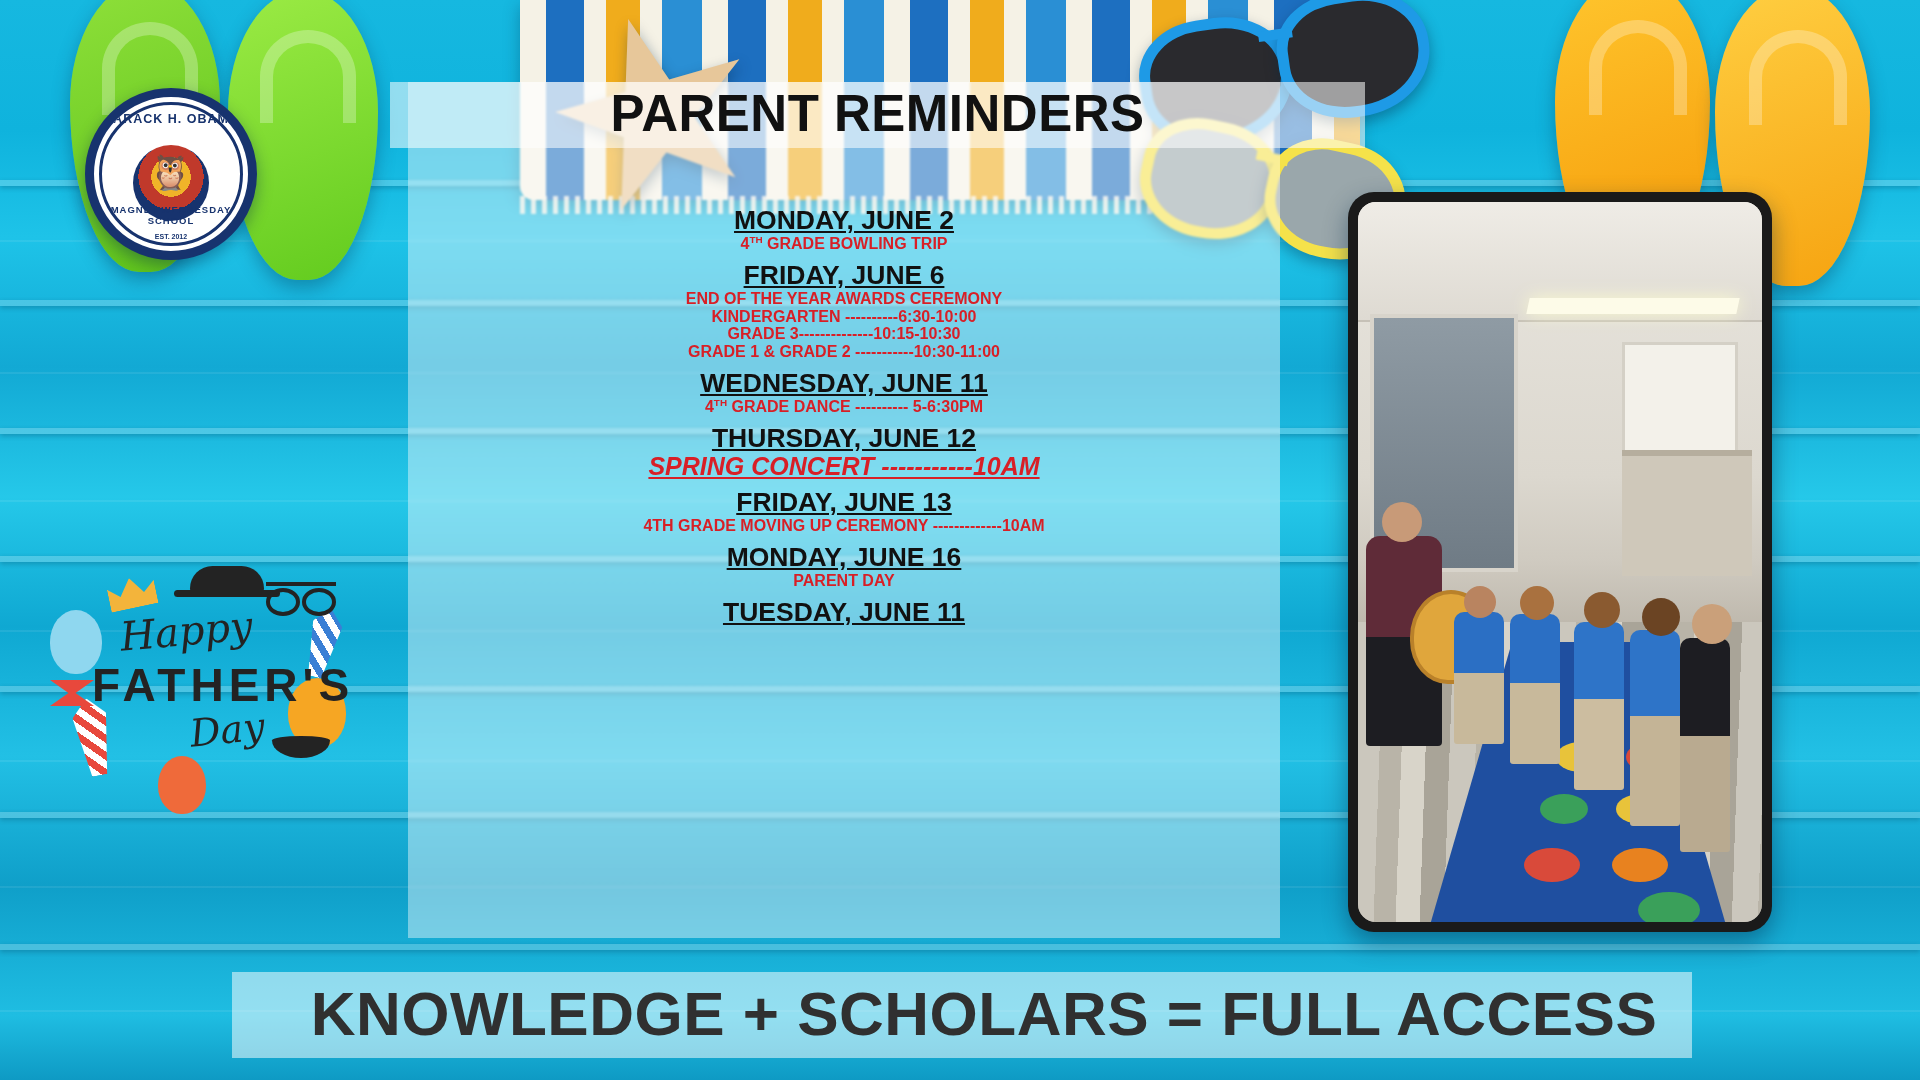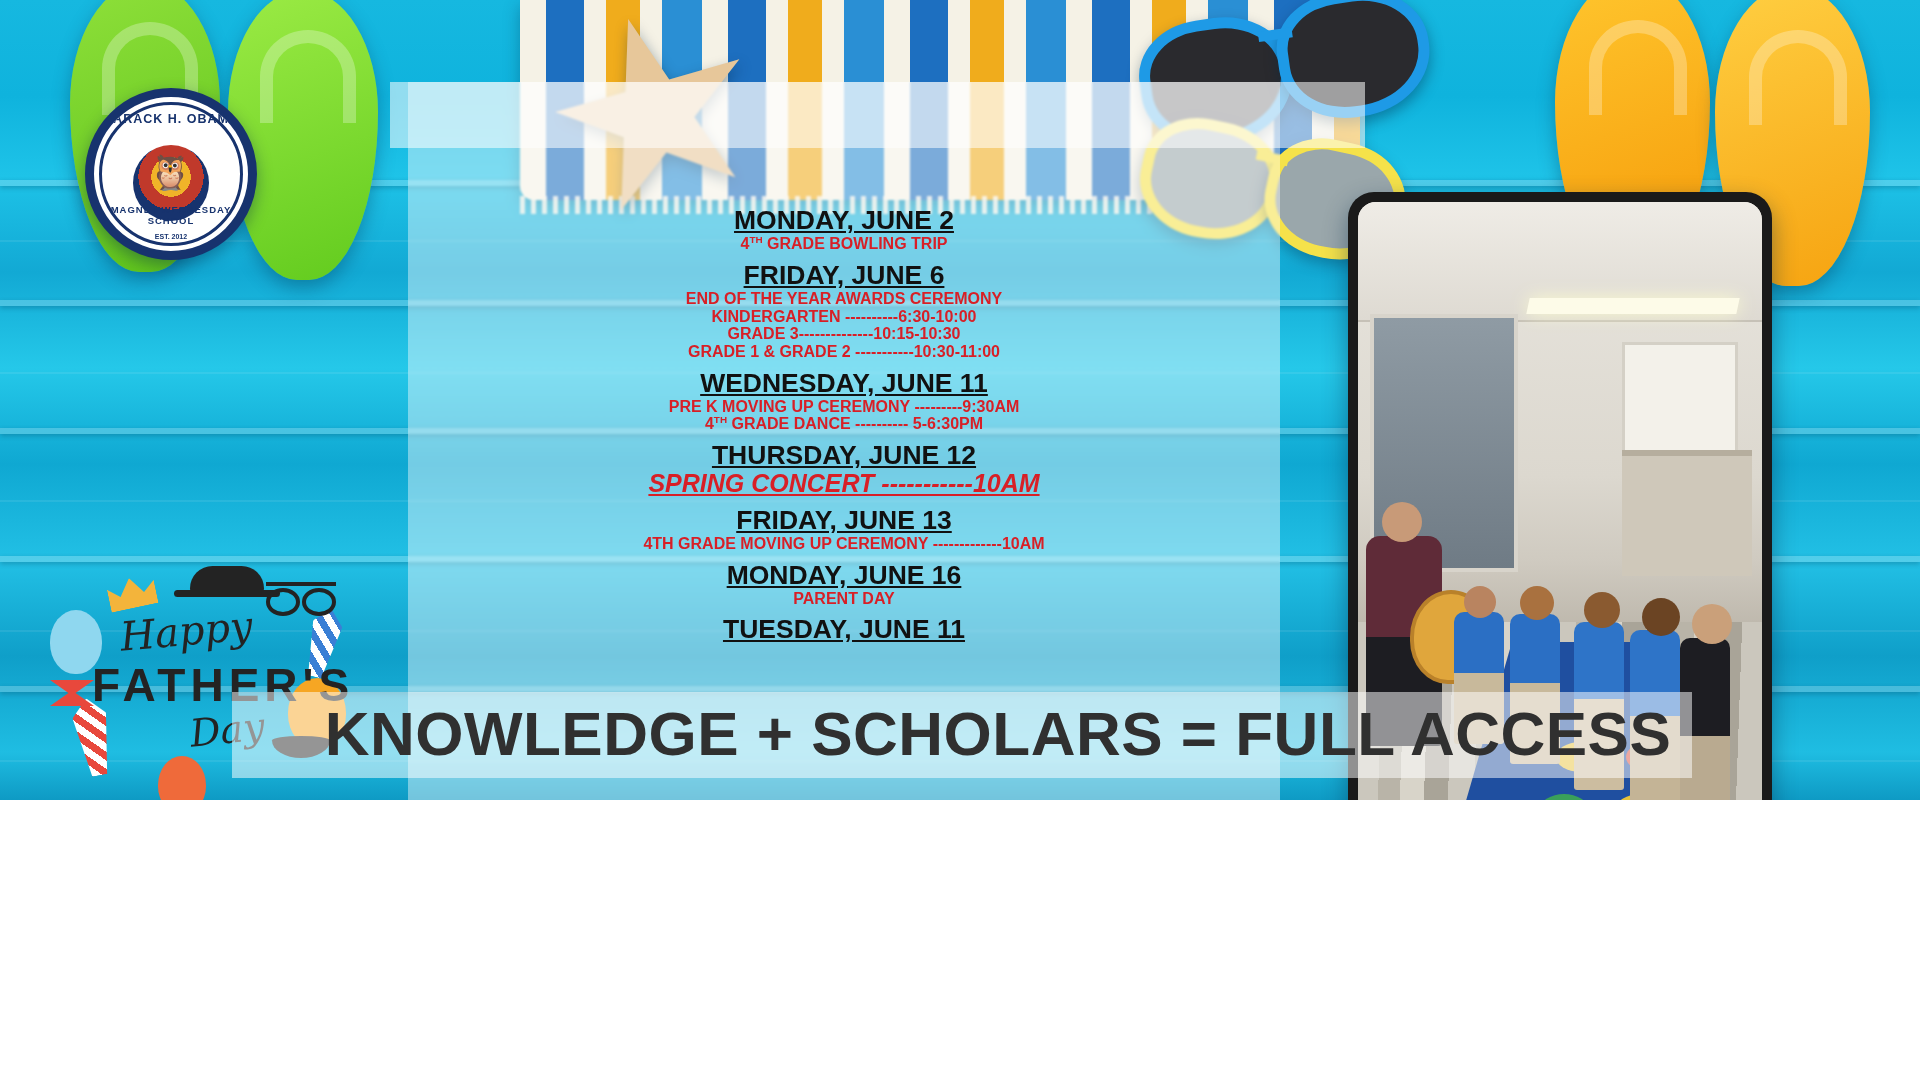--- a/index.html
+++ b/index.html
@@ -7,21 +7,21 @@
     padding: 0;
     width: 1920px;
     height: 1080px;
     overflow: hidden;
     font-family: "Liberation Sans", sans-serif;
   }
 
   #stage {
     position: relative;
     width: 1920px;
-    height: 800px;
+    height: 1080px;
     background: linear-gradient(180deg, #16b8e0 0%, #0fb3dd 12%, #1ec3e8 22%,
                                 #12a9d4 34%, #25c8e9 46%, #0fa8d2 58%,
                                 #22c0e5 70%, #0f9fc9 82%, #1fbde2 94%, #0e9ac4 100%);
     overflow: hidden;
   }
 
   
   .plank {
     position: absolute;
     left: 0;
@@ -442,21 +442,21 @@
   .banner {
     position: absolute;
     left: 232px;
     bottom: 22px;
     width: 1460px;
     height: 86px;
     background: rgba(255,255,255,0.52);
   }
   .banner-text {
     position: absolute;
-    left: 246px;
+    left: 232px;
     bottom: 24px;
     width: 1460px;
     height: 86px;
     display: flex;
     align-items: center;
     justify-content: center;
     font-size: 62px;
     font-weight: bold;
     color: #303030;
     letter-spacing: 0.5px;
@@ -532,31 +532,31 @@
     <div class="mustache"></div>
     <div class="crown"></div>
     <div class="bow"></div>
     <div class="fd-title">Happy</div>
     <div class="fd-main">FATHER'S</div>
     <div class="fd-day">Day</div>
   </div>
 
   <div class="panel"></div>
   <div class="title-band"></div>
+  <div class="title-text">PARENT REMINDERS</div>
 
   <div class="lines" id="reminder-lines">
       <div class="ln head">MONDAY, JUNE 2</div>
       <div class="ln item">4<sup>TH</sup> GRADE BOWLING TRIP</div>
       <div class="ln head">FRIDAY,  JUNE 6</div>
       <div class="ln item">END OF THE YEAR AWARDS CEREMONY</div>
       <div class="ln item">KINDERGARTEN ----------6:30-10:00</div>
       <div class="ln item">GRADE 3--------------10:15-10:30</div>
       <div class="ln item">GRADE 1 &amp; GRADE 2 -----------10:30-11:00</div>
       <div class="ln head">WEDNESDAY, JUNE 11</div>
-      <div class="ln item">PRE K MOVING UP CEREMONY ---------9:30AM</div>
       <div class="ln item">4<sup>TH</sup> GRADE DANCE ---------- 5-6:30PM</div>
       <div class="ln head">THURSDAY, JUNE 12</div>
       <div class="ln item-italic">SPRING CONCERT -----------10AM</div>
       <div class="ln head">FRIDAY, JUNE 13</div>
       <div class="ln item">4TH GRADE MOVING UP CEREMONY -------------10AM</div>
       <div class="ln head">MONDAY, JUNE 16</div>
       <div class="ln item">PARENT DAY</div>
       <div class="ln head">TUESDAY, JUNE 11</div>
     </div>
 

